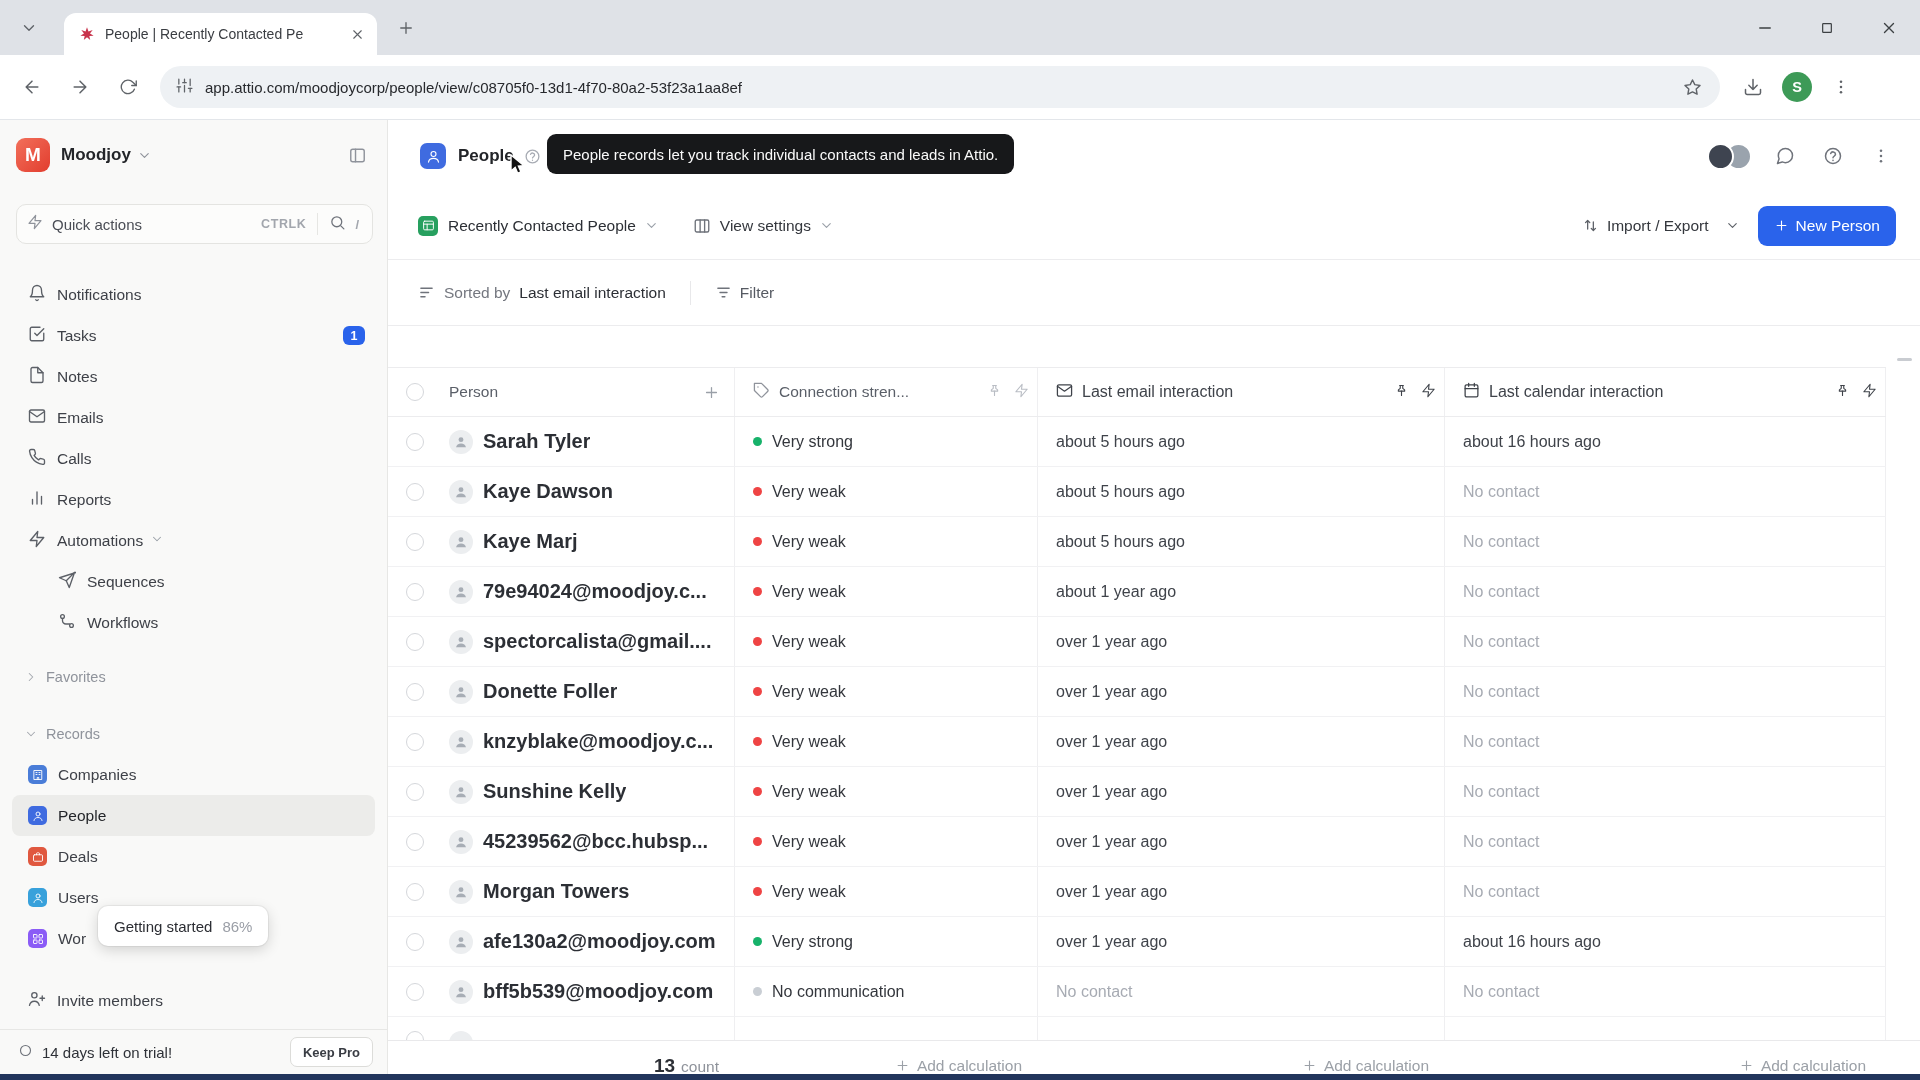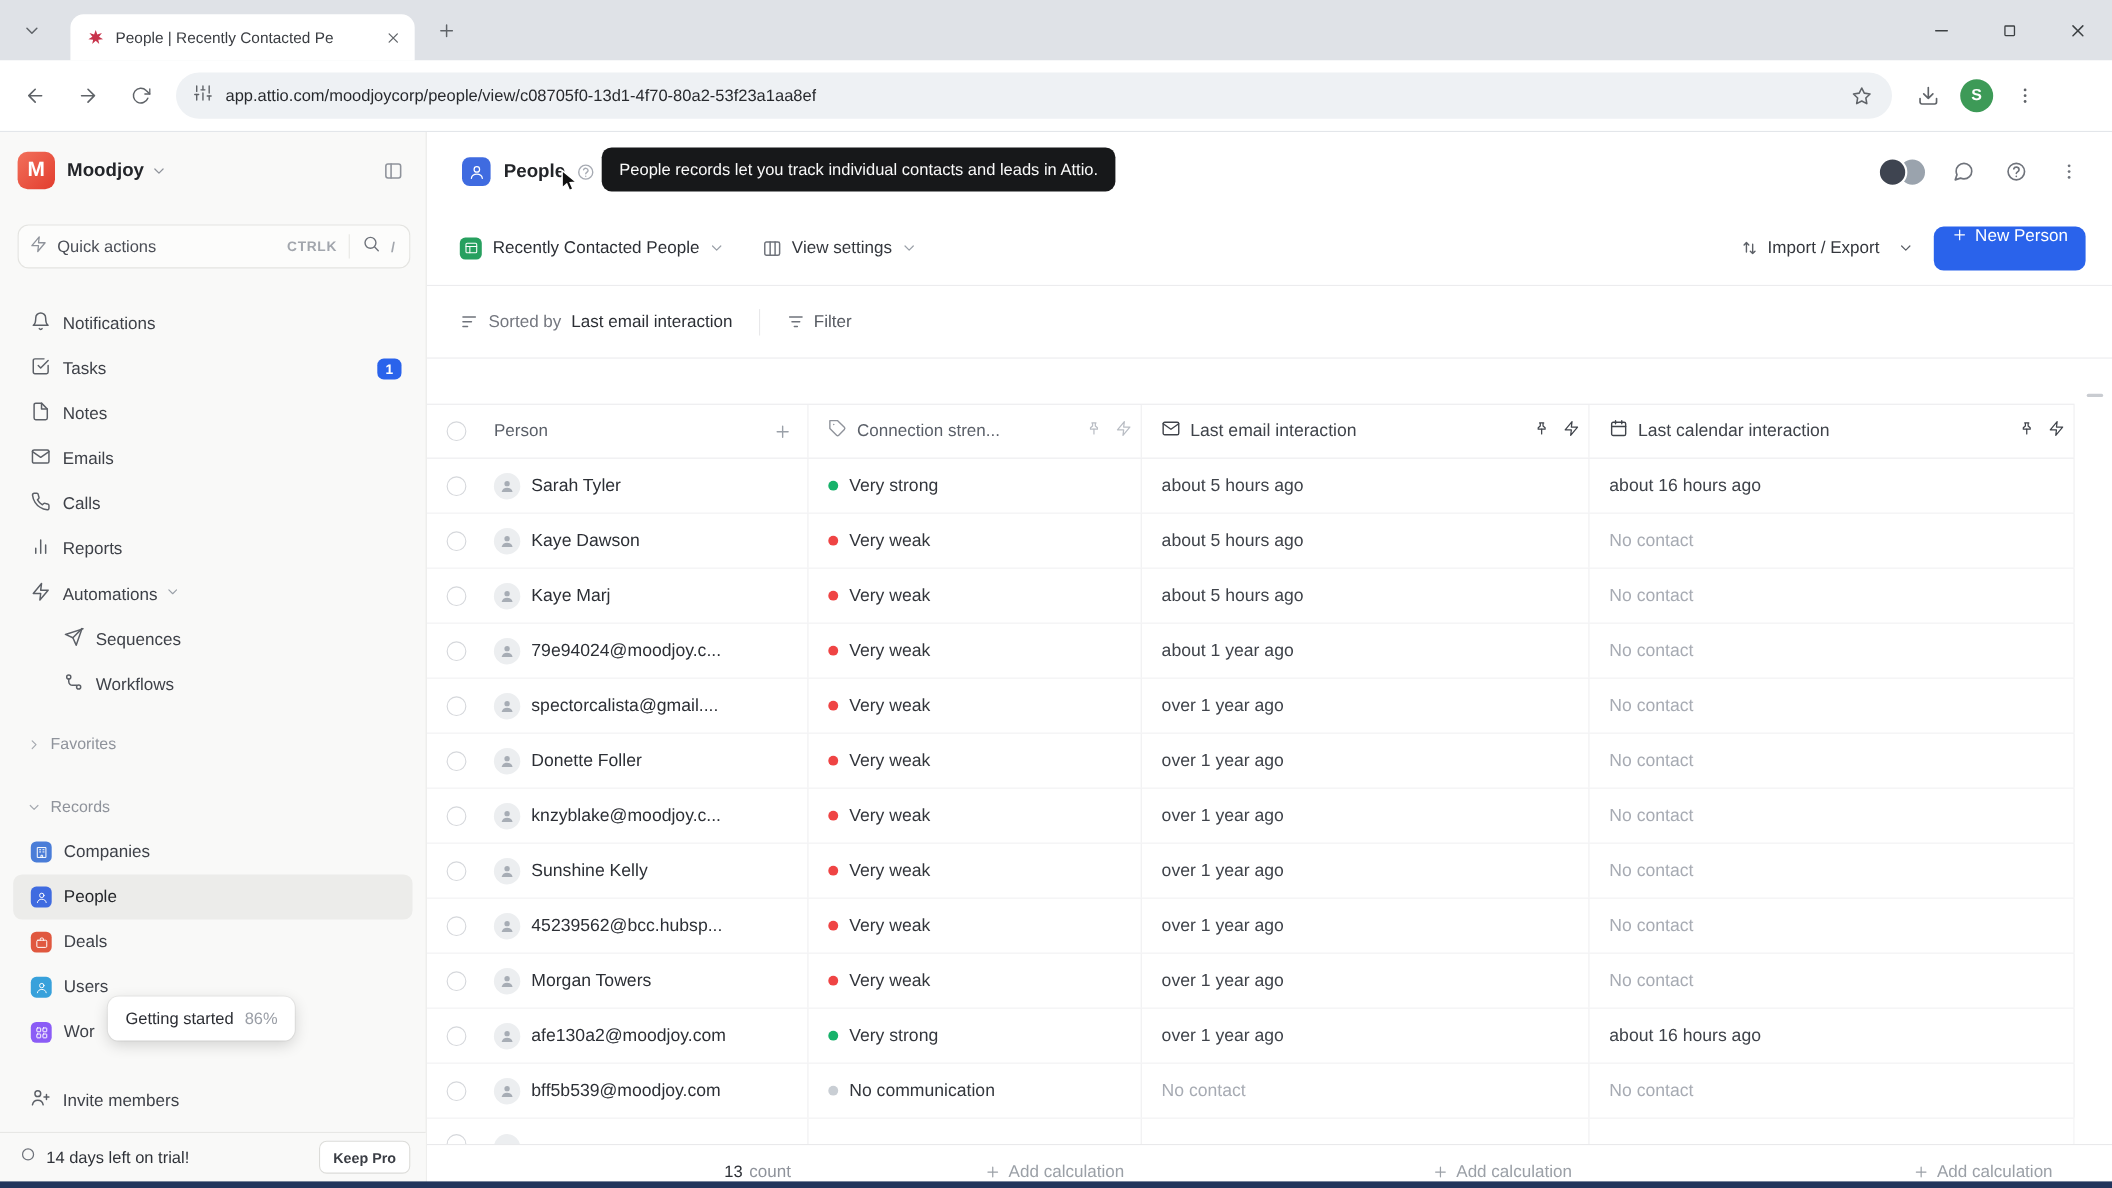--- a/index.html
+++ b/index.html
@@ -92,21 +92,21 @@
   .view-bar { height:68px; border-bottom:1px solid #ececee; display:flex; align-items:center; padding:0 24px 0 20px; }
   .chip { display:flex; align-items:center; height:40px; padding:0 10px; border-radius:8px; }
   .view-ic { width:20px; height:20px; border-radius:5px; color:#fff; display:flex; align-items:center; justify-content:center; }
   .view-name { margin-left:10px; font-size:15.5px; font-weight:500; color:#2c2f35; }
   .chip-chev { margin-left:8px; color:#9aa0a8; display:flex; }
   .vs-chip { margin-left:14px; color:#6f737b; }
   .vs-label { margin-left:9px; font-size:15.5px; font-weight:500; color:#34373d; }
   .vb-right { margin-left:auto; display:flex; align-items:center; gap:18px; }
   .imp { display:flex; align-items:center; gap:8px; font-size:15.5px; font-weight:500; color:#34373d; }
   .imp .ic { color:#5c6067; }
-  .newp { display:flex; gap:7px; height:40px; padding:0 16px; border-radius:9px; color:#fff; font-size:15.5px; font-weight:500; }
+  .newp { display:flex; align-items:center; gap:7px; height:40px; padding:0 16px; border-radius:9px; color:#fff; font-size:15.5px; font-weight:500; }
 
   .sort-bar { height:66px; border-bottom:1px solid #ececee; display:flex; align-items:center; padding:0 20px; }
   .sorted { display:flex; align-items:center; gap:9px; height:38px; padding:0 10px; border-radius:8px; }
   .sorted .ic { color:#6f737b; }
   .sorted-label { font-size:15.5px; color:#74777f; }
   .sorted-value { font-size:15.5px; font-weight:500; color:#2c2f35; }
   .vdiv { width:1px; height:24px; background:#e8e8ea; margin:0 14px; }
   .filterchip { display:flex; align-items:center; gap:8px; height:38px; padding:0 10px; border-radius:8px; font-size:15.5px; font-weight:500; color:#565a62; }
   .filterchip .ic { color:#6f737b; }
 
@@ -119,31 +119,31 @@
   .c-conn { width:303px; padding-left:18px; border-right:1px solid #efeff1; }
   .c-email { width:407px; padding-left:18px; border-right:1px solid #efeff1; }
   .c-cal { width:441px; padding-left:18px; border-right:1px solid #efeff1;justify-content:space-between; }
   .th-label { font-size:15.5px; font-weight:500; color:#5a5f68; white-space:nowrap; }
   .th-ic { color:#8f939b; margin-right:9px; }
   .th-tools { margin-left:auto; display:flex; gap:12px; color:#b9bdc4; padding-right:8px; }
   .th-add { margin-left:auto; color:#9aa0a8; padding-right:4px; display:flex; }
   .rcheck { width:18px; height:18px; border:1.5px solid #d5d7db; border-radius:50%; background:#fff; flex:none; }
   .trow { display:flex; align-items:center; height:50px; width:1498px; border-bottom:1px solid #f1f1f3; }
   .avatar { width:24px; height:24px; border-radius:50%; background:#eceef0; color:#a7adb5; display:flex; align-items:center; justify-content:center; margin-right:10px; overflow:hidden; flex:none; }
-  .pname { font-size:16px; font-weight:400; color:#2c2f35; white-space:nowrap; overflow:hidden; }
+  .pname { font-size:20px; font-weight:700; color:#2c2f35; white-space:nowrap; overflow:hidden; }
   .dot { width:9px; height:9px; border-radius:50%; margin-right:10px; flex:none; }
   .sname { font-size:16px; color:#33363c; white-space:nowrap; }
   .c-email span, .c-cal span { font-size:16px; color:#3f434a; white-space:nowrap; }
   .muted span { color:#a7abb3; }
   .sliver { height:23px; border-bottom:none; overflow:hidden; }
   .sliver .cell { align-items:flex-start; }
   .sliver .rcheck, .sliver .avatar { margin-top:14px; }
   .tfoot { display:flex; align-items:center; height:50px; width:100%; border-top:1px solid #e9e9eb; }
   .f-count { width:347px; display:flex; justify-content:flex-end; align-items:baseline; gap:6px; padding-right:16px; }
-  .f-count-val { font-size:15px; font-weight:400; color:#2c2f35; }
+  .f-count-val { font-size:19px; font-weight:700; color:#2c2f35; }
   .f-count-label { font-size:15.5px; color:#8f939b; }
   .f-calc { display:flex; justify-content:flex-end; align-items:center; gap:7px; font-size:15.5px; color:#9ba0a7; }
   .fc-conn { width:303px; padding-right:16px; }
   .fc-email { width:407px; padding-right:16px; }
   .fc-cal { width:441px; padding-right:20px; }
   .gutter-hint { position:absolute; right:8px; top:238px; width:15px; height:3px; border-radius:2px; background:#c9ccd1; }
 
   .os-strip { position:absolute; left:0; right:0; bottom:0; height:6px; background:#22355c; z-index:20; }
 </style>
 </head>

